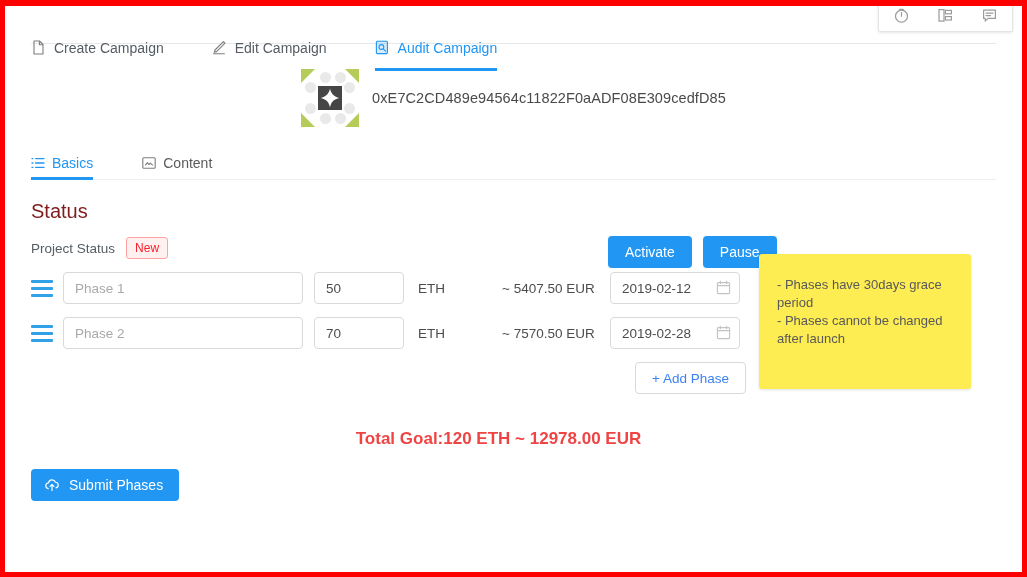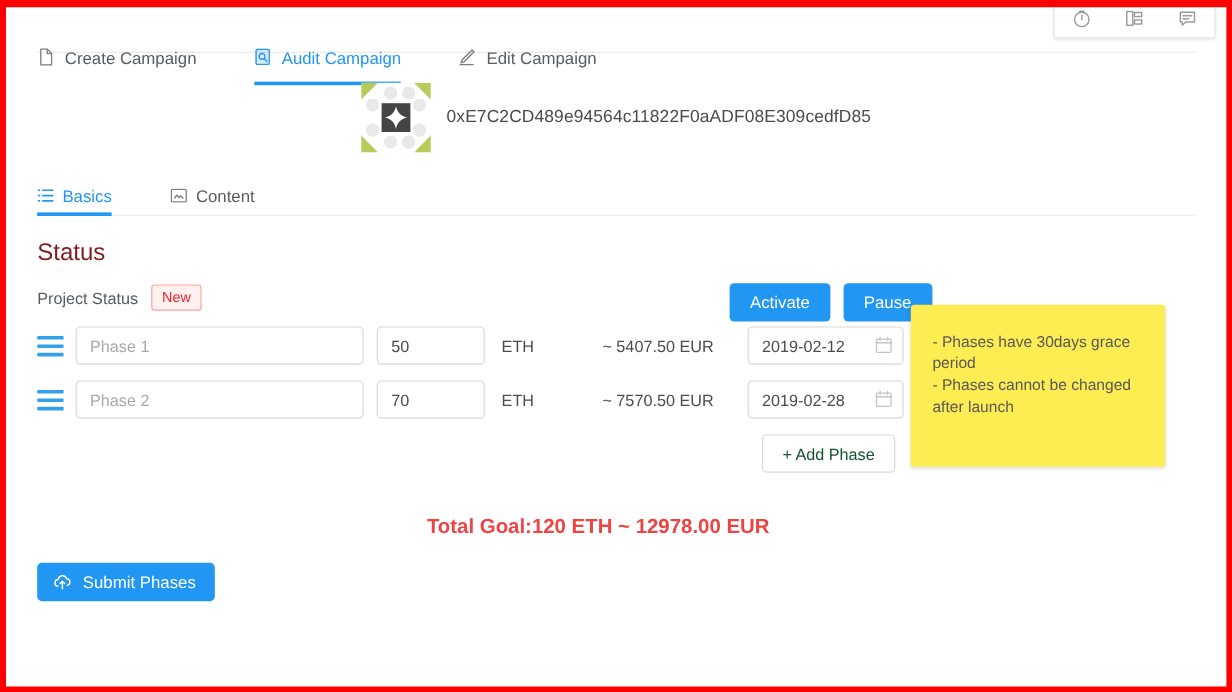--- a/index.html
+++ b/index.html
@@ -266,42 +266,42 @@
   }
   .fiat {
     font-size: 13.5px;
     color: #4c4c4c;
     margin-left: 44px;
     width: 105px;
     white-space: nowrap;
   }
   .datepicker {
     position: relative;
-    margin-left: 16px;
+    margin-left: 3px;
     width: 130px;
   }
   .datepicker .inp { width: 130px; padding-right: 28px; }
   .datepicker .cal-ico {
     position: absolute;
     right: 9px; top: 8px;
     width: 15px; height: 15px;
     color: #c3c3c3;
     pointer-events: none;
   }
 
   .add-phase-wrap {
     display: flex;
     margin-top: 13px;
     padding-left: 604px;
   }
   .btn-default {
     background: #ffffff;
     border: 1px solid #d9d9d9;
     border-radius: 4px;
-    color: #14532d;
+    color: #3b82f6;
     font-size: 13.5px;
     font-family: "Liberation Sans", sans-serif;
     height: 32px;
     padding: 0 16px;
     cursor: pointer;
   }
 
   
   .note {
     position: absolute;
@@ -381,40 +381,40 @@
     <div class="main-tab">
       <span class="tab-ico">
         <svg width="13" height="15" viewBox="0 0 13 15" fill="none" stroke="currentColor" stroke-width="1.1">
           <path d="M2 1h5.5L11 4.5V14H2z" stroke-linejoin="round"></path>
           <path d="M7.4 1.2v3.5H11" stroke-linejoin="round"></path>
         </svg>
       </span>
       <span>Create Campaign</span>
     </div>
 
+    <div class="main-tab">
+      <span class="tab-ico">
+        <svg width="15" height="15" viewBox="0 0 15 15" fill="none" stroke="currentColor" stroke-width="1.1">
+          <path d="M11.4 1.6 13 3.2 4.6 11.6 2.3 12.3l.7-2.3z" stroke-linejoin="round"></path>
+          <path d="M1.4 13.8h11" stroke-linecap="round"></path>
+        </svg>
+      </span>
+      <span>Edit Campaign</span>
+    </div>
+
     <div class="main-tab active">
       <span class="tab-ico">
         <svg width="14" height="15" viewBox="0 0 14 15" fill="none" stroke="currentColor" stroke-width="1.1">
           <rect x="1.4" y="1.2" width="11" height="12.4" rx="1" fill="currentColor" opacity=".18"></rect>
           <rect x="1.4" y="1.2" width="11" height="12.4" rx="1"></rect>
           <circle cx="6.4" cy="7" r="2.4"></circle>
           <path d="M8.3 8.9 10.6 11.2" stroke-linecap="round"></path>
         </svg>
       </span>
       <span>Audit Campaign</span>
-    </div>
-
-    <div class="main-tab">
-      <span class="tab-ico">
-        <svg width="15" height="15" viewBox="0 0 15 15" fill="none" stroke="currentColor" stroke-width="1.1">
-          <path d="M11.4 1.6 13 3.2 4.6 11.6 2.3 12.3l.7-2.3z" stroke-linejoin="round"></path>
-          <path d="M1.4 13.8h11" stroke-linecap="round"></path>
-        </svg>
-      </span>
-      <span>Edit Campaign</span>
     </div>
   </div>
 
   <div class="addr-row">
     <div class="identicon">
       <span class="corner c-tl"></span>
       <span class="corner c-tr"></span>
       <span class="corner c-bl"></span>
       <span class="corner c-br"></span>
       <span class="dot" style="left:4px;  top:13px;"></span>

